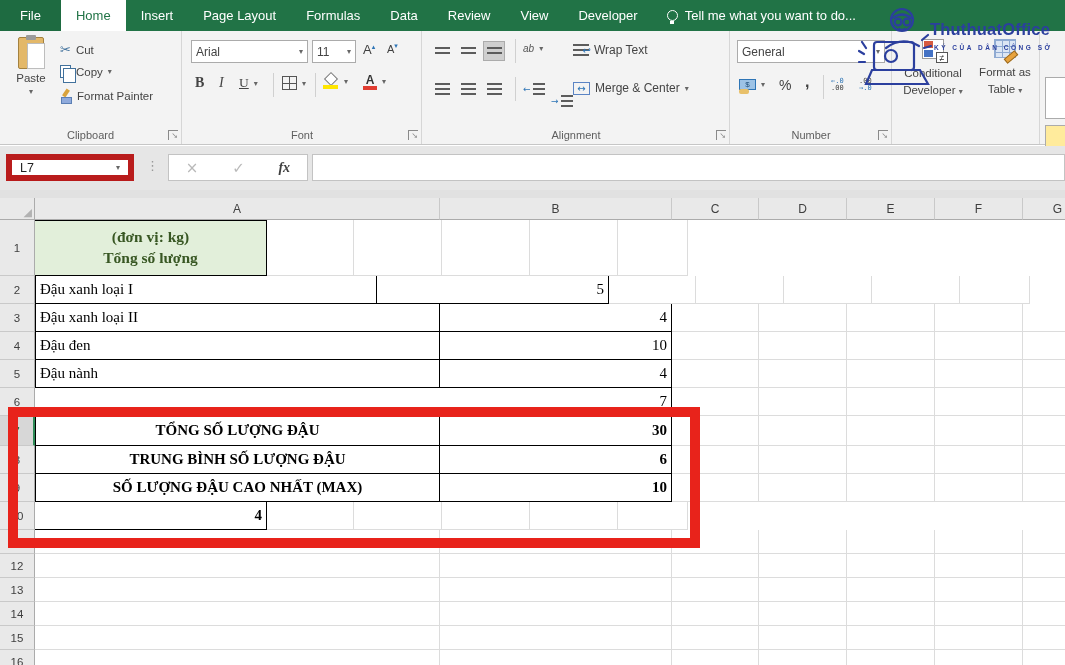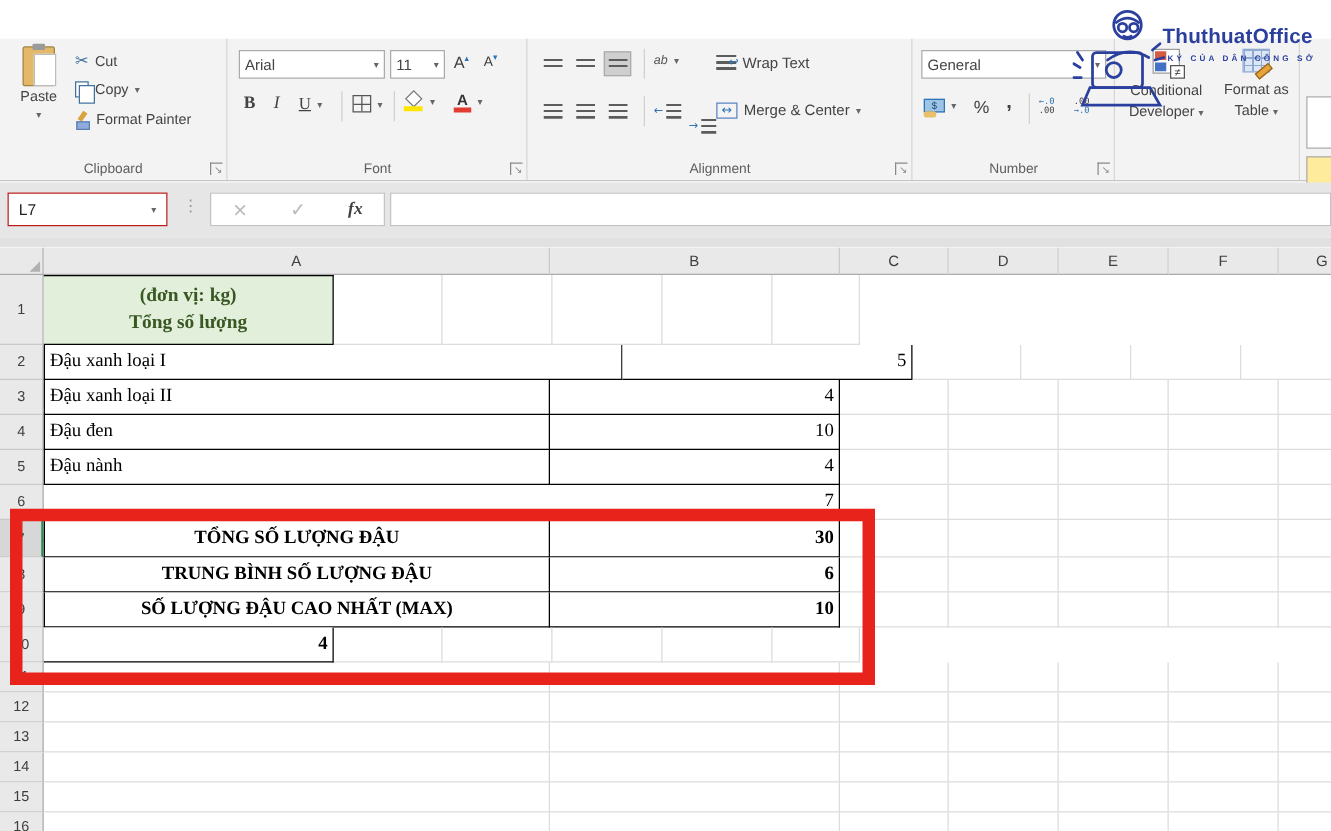--- a/index.html
+++ b/index.html
@@ -92,21 +92,21 @@
   .gal1{position:absolute;right:-6px;top:6px;width:26px;height:42px;background:#fff;border:1px solid #ababab;}
   .gal2{position:absolute;right:-6px;top:54px;width:26px;height:42px;background:#ffeb9c;border:1px solid #ababab;}
 
   
   .watermark{position:absolute;left:858px;top:4px;width:207px;height:110px;z-index:60;pointer-events:none;color:#2b3f9e;}
   .wm-title{position:absolute;left:72px;top:16px;font-size:16.5px;font-weight:bold;letter-spacing:.2px;}
   .wm-sub{position:absolute;left:76px;top:40px;font-size:6.5px;font-weight:bold;letter-spacing:2.5px;white-space:nowrap;}
 
   
   .fbar{position:absolute;left:0;top:146px;width:1065px;height:44px;background:#e6e6e6;}
-  .namebox{position:absolute;left:6px;top:8px;width:128px;height:27px;background:#fff;border:1px solid #b91c1c;display:flex;align-items:center;justify-content:space-between;padding:0 8px;font-size:12.5px;color:#222;}
+  .namebox{position:absolute;left:6px;top:8px;width:128px;height:27px;background:#fff;border:6px solid #b91c1c;display:flex;align-items:center;justify-content:space-between;padding:0 8px;font-size:12.5px;color:#222;}
   .fdots{position:absolute;left:146px;top:12px;color:#9a9a9a;font-size:13px;font-family:"DejaVu Sans",sans-serif;}
   .fbtns{position:absolute;left:168px;top:8px;width:140px;height:27px;background:#fff;border:1px solid #c3c3c3;display:flex;align-items:center;justify-content:space-around;}
   .fx-cancel,.fx-enter{color:#b9b9b9;font-size:15px;font-family:"DejaVu Sans",sans-serif;}
   .fx{font-family:"Liberation Serif",serif;font-style:italic;font-weight:bold;font-size:14px;color:#3f3f3f;}
   .finput{position:absolute;left:312px;top:8px;width:753px;height:27px;background:#fff;border:1px solid #c3c3c3;font-size:12.5px;padding:0 6px;display:flex;align-items:center;}
   .fgap{position:absolute;left:0;top:190px;width:1065px;height:8px;background:#e1e1e1;}
 
   
   .grid{position:absolute;left:0;top:198px;width:1065px;height:467px;background:#fff;overflow:hidden;}
   .corner{position:absolute;left:0;top:0;width:35px;height:22px;background:#e9e9e9;border-right:1px solid #ababab;border-bottom:1px solid #ababab;}
@@ -129,20 +129,37 @@
   .c-num{justify-content:flex-end;padding-right:4px;}
   .c-sum{justify-content:center;font-weight:bold;}
   .c-sumnum{justify-content:flex-end;padding-right:4px;font-weight:bold;}
   .redbox{position:absolute;left:8px;top:209px;width:692px;height:141px;border:10px solid #e8231b;z-index:20;pointer-events:none;}
 </style>
 </head>
 <body>
 
 <div class="screen">
 
+  <div class="tabbar">
+    <div id="tabs" style="display:flex;align-items:stretch;">
+        <div class="tab file">File</div>
+        <div class="tab active">Home</div>
+        <div class="tab">Insert</div>
+        <div class="tab">Page Layout</div>
+        <div class="tab">Formulas</div>
+        <div class="tab">Data</div>
+        <div class="tab">Review</div>
+        <div class="tab">View</div>
+        <div class="tab">Developer</div>
+      </div>
+    <div class="tellme">
+      <span class="bulb"></span>
+      <span>Tell me what you want to do...</span>
+    </div>
+  </div>
 
   <div class="ribbon">
 
     <div class="rgroup" style="left:0;width:182px;">
       <div class="rbtn" style="left:8px;top:6px;width:46px;flex-direction:column;gap:3px;">
         <span class="clipicon"></span>
         <span>Paste</span>
         <span class="caret">▾</span>
       </div>
       <div class="rbtn" style="left:60px;top:11px;">
@@ -388,21 +405,21 @@
             <div>(đơn vị: kg)</div>
             <div>Tổng số lượng</div>
           </div>
           <div class="cell empty" style="width: 87px;"></div>
           <div class="cell empty" style="width: 88px;"></div>
           <div class="cell empty" style="width: 88px;"></div>
           <div class="cell empty" style="width: 88px;"></div>
           <div class="cell empty" style="width: 70px;"></div>
         </div>
         <div class="grow" style="height: 28px;">
-          <div class="cell tb c-item tb-l" style="width: 463px;">Đậu xanh loại I</div>
+          <div class="cell tb c-item tb-l" style="width: 342px;">Đậu xanh loại I</div>
           <div class="cell tb c-num" style="width: 232px;">5</div>
           <div class="cell empty" style="width: 87px;"></div>
           <div class="cell empty" style="width: 88px;"></div>
           <div class="cell empty" style="width: 88px;"></div>
           <div class="cell empty" style="width: 88px;"></div>
           <div class="cell empty" style="width: 70px;"></div>
         </div>
         <div class="grow" style="height: 28px;">
           <div class="cell tb c-item tb-l" style="width: 405px;">Đậu xanh loại II</div>
           <div class="cell tb c-num" style="width: 232px;">4</div>

